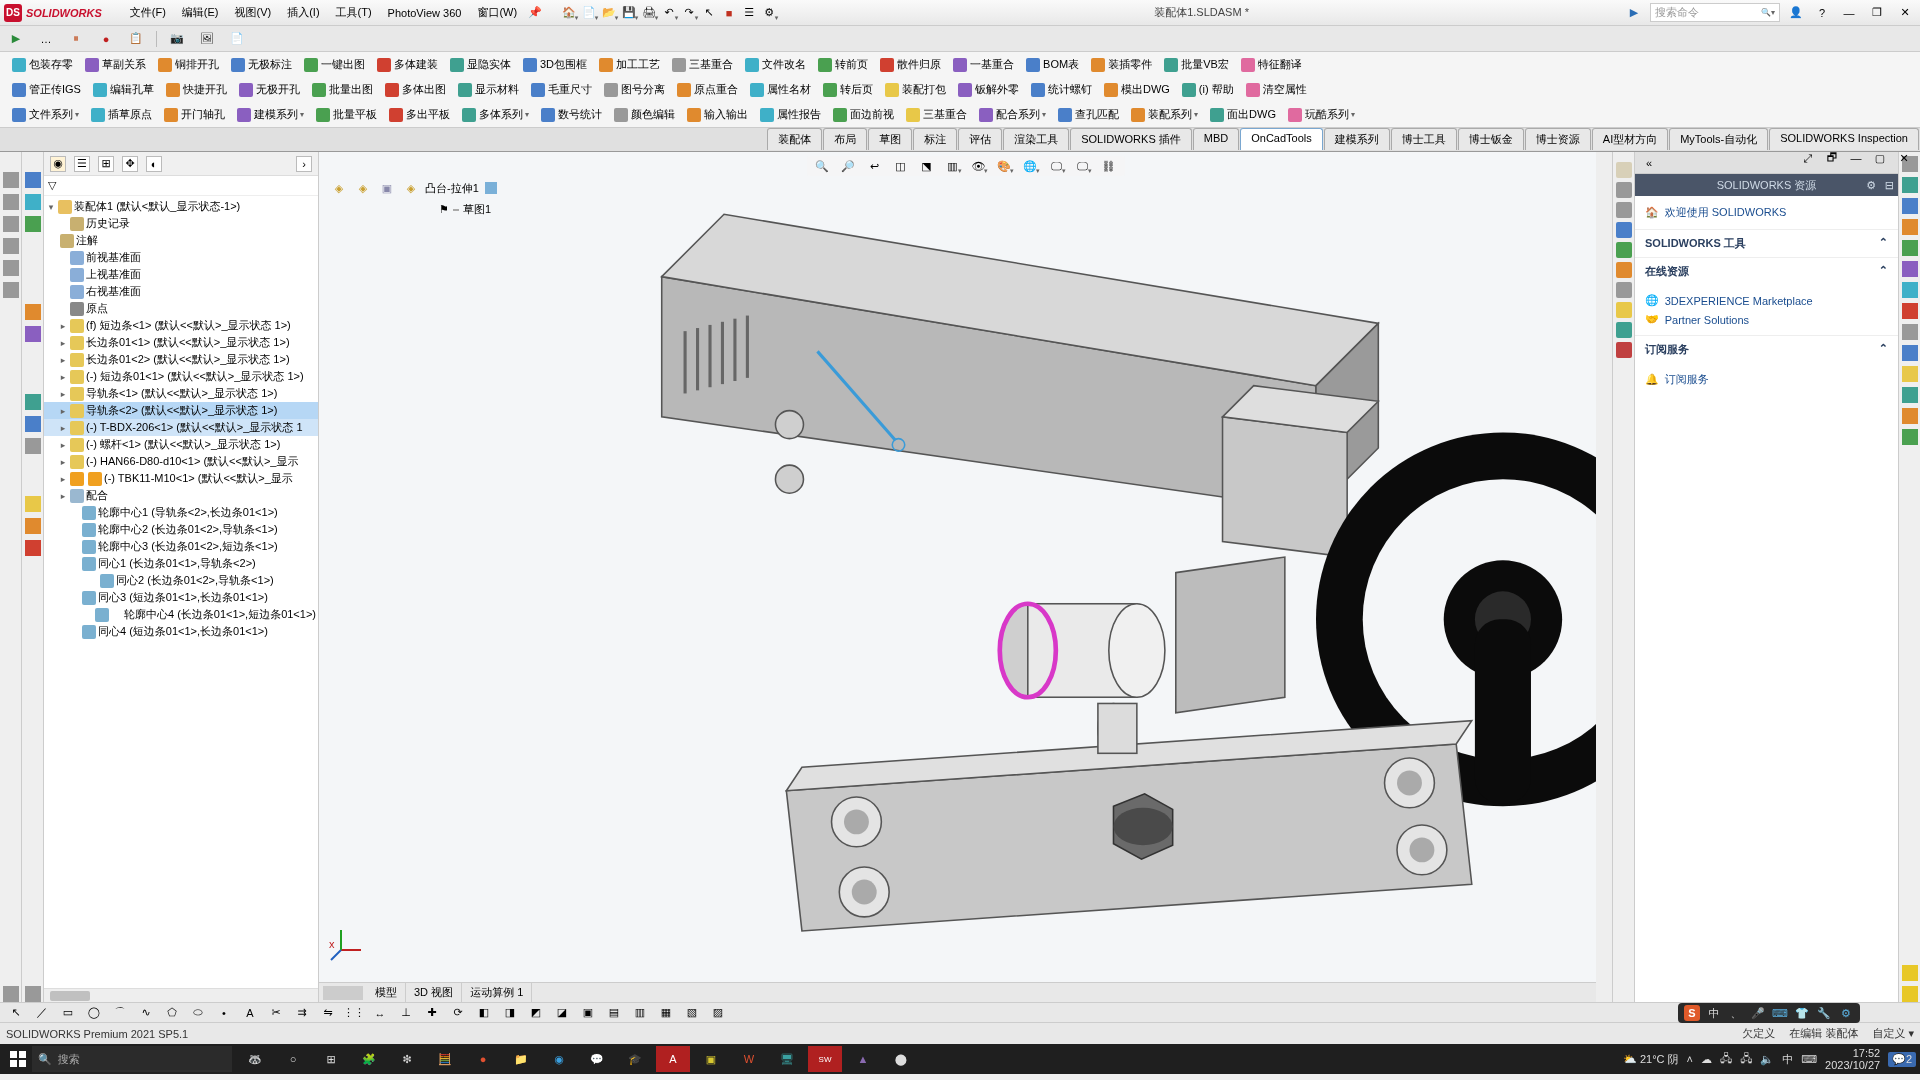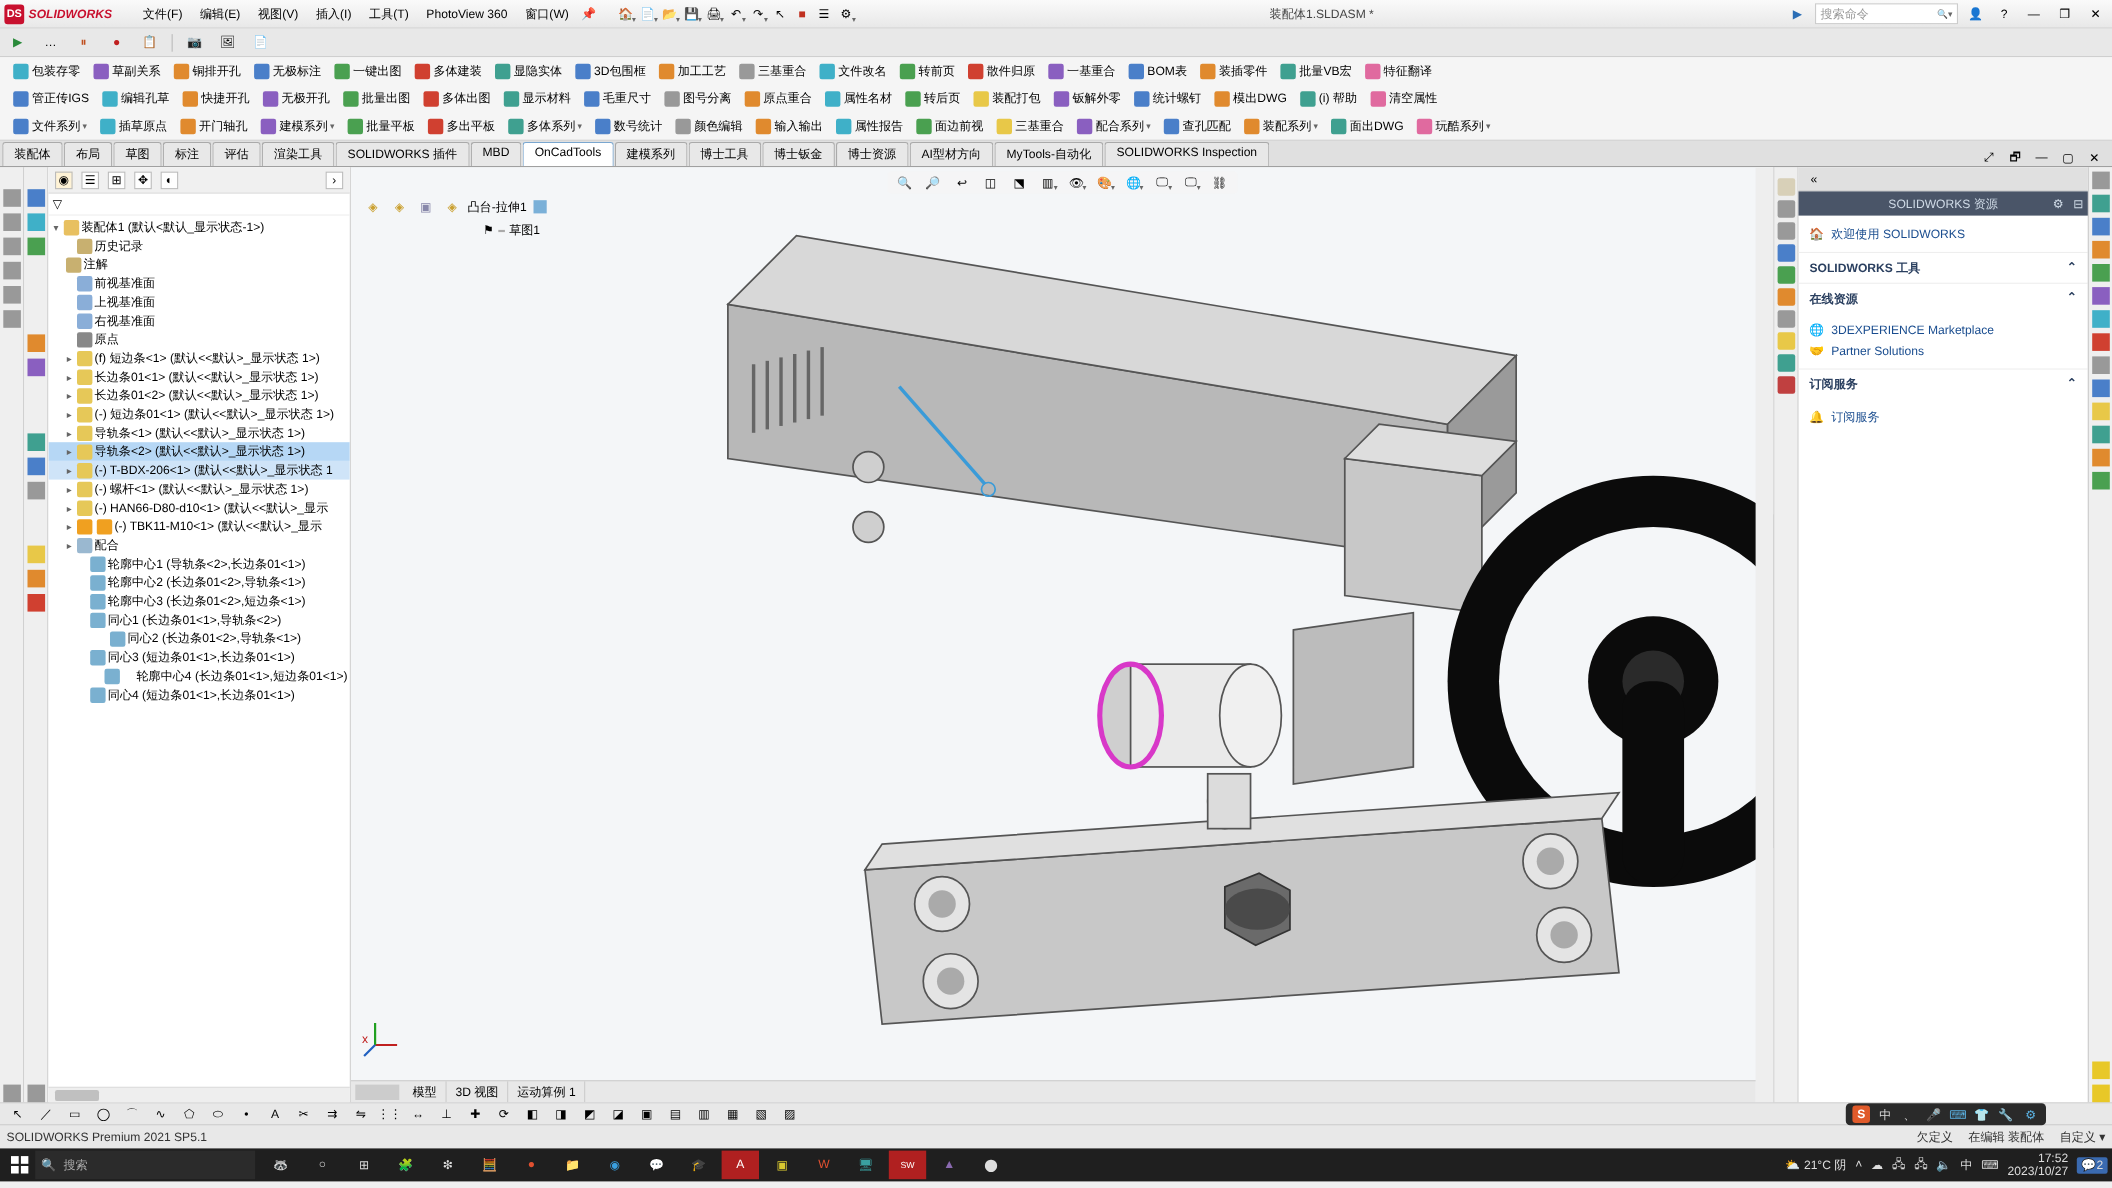--- a/index.html
+++ b/index.html
@@ -21,21 +21,21 @@
 .quick-bar { height: 26px; background: #e8e8e8; display: flex; align-items: center; padding: 0 6px; gap: 10px; border-bottom: 1px solid #ccc; }
 
 
 .ribbon { background: #f5f5f5; border-bottom: 1px solid #ccc; }
 .ribbon-row { display: flex; padding: 2px 6px; flex-wrap: nowrap; overflow: hidden; }
 .cmd-btn { display: flex; align-items: center; padding: 2px 5px; margin: 1px 1px; white-space: nowrap; cursor: default; }
 .cmd-icon { width: 14px; height: 14px; margin-right: 3px; display: inline-block; border-radius: 2px; }
 .cmd-dd { margin-left:2px; color:#666; font-size:8px; }
 
 
-.tabs-bar { height: 24px; background: #e0e0e0; display: flex; align-items: flex-end; border-bottom: 1px solid #999; padding-left: 2px; }
+.tabs-bar { height: 24px; background: #e0e0e0; display: flex; align-items: flex-end; border-bottom: 1px solid #999; padding-left: 2px; flex-direction: column; }
 .tab { padding: 3px 10px; border: 1px solid #aaa; border-bottom: none; margin-right: 1px; background: #e8e8e8; font-size: 11px; cursor: default; border-radius: 3px 3px 0 0; }
 .tab.active { background: #fff; border-color: #7aa7d0; }
 .tabs-right { margin-left: auto; display: flex; gap: 4px; padding-right: 6px; align-items:center; }
 
 
 .main { display: flex; height: calc(100% - 26px - 26px - 82px - 24px - 22px - 20px - 30px); }
 
 
 .left-strip { width: 22px; background: #efefef; border-right: 1px solid #ccc; display: flex; flex-direction: column; padding-top: 20px; gap: 6px; align-items: center; }
 .strip-icon { width: 16px; height: 16px; }

